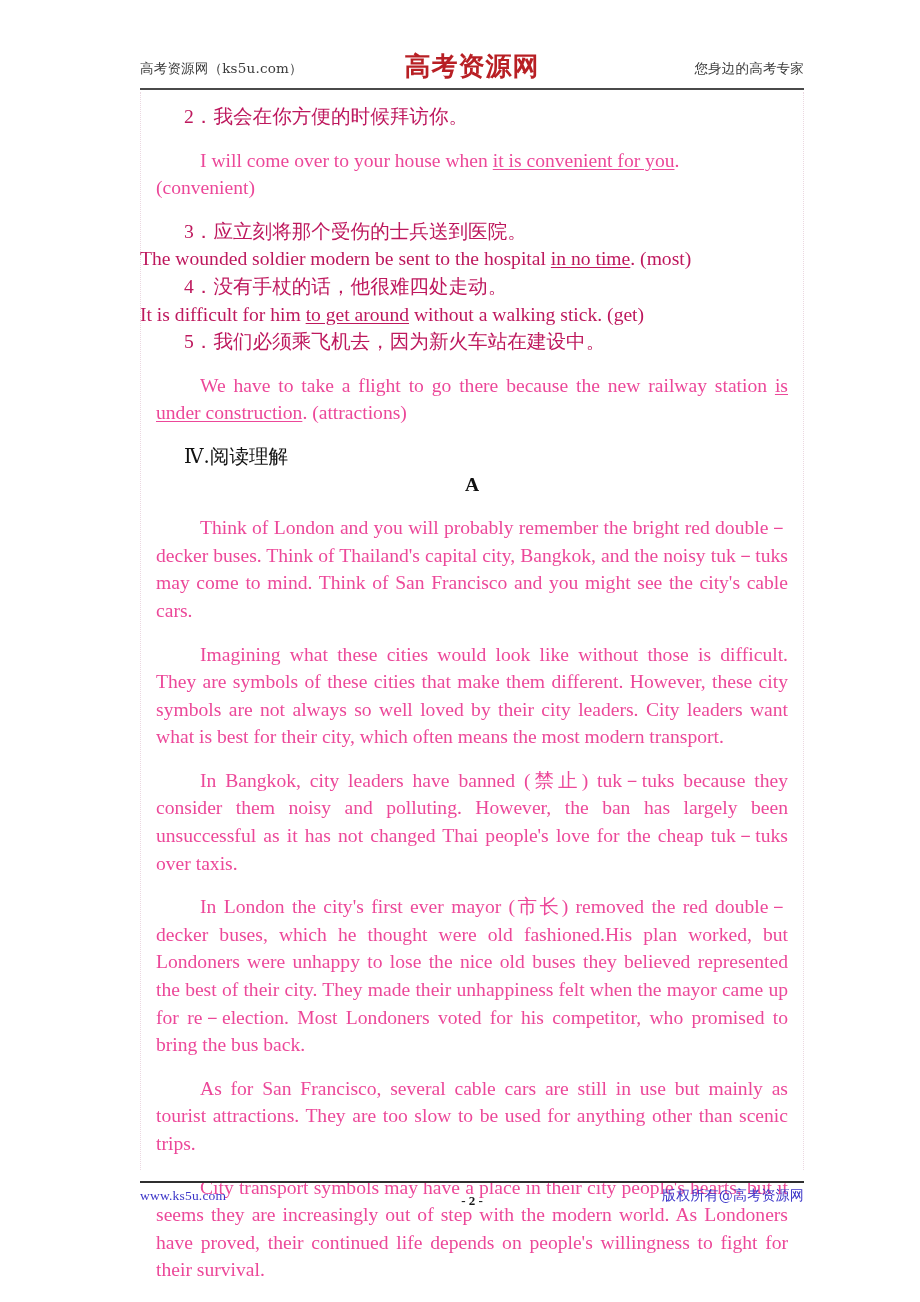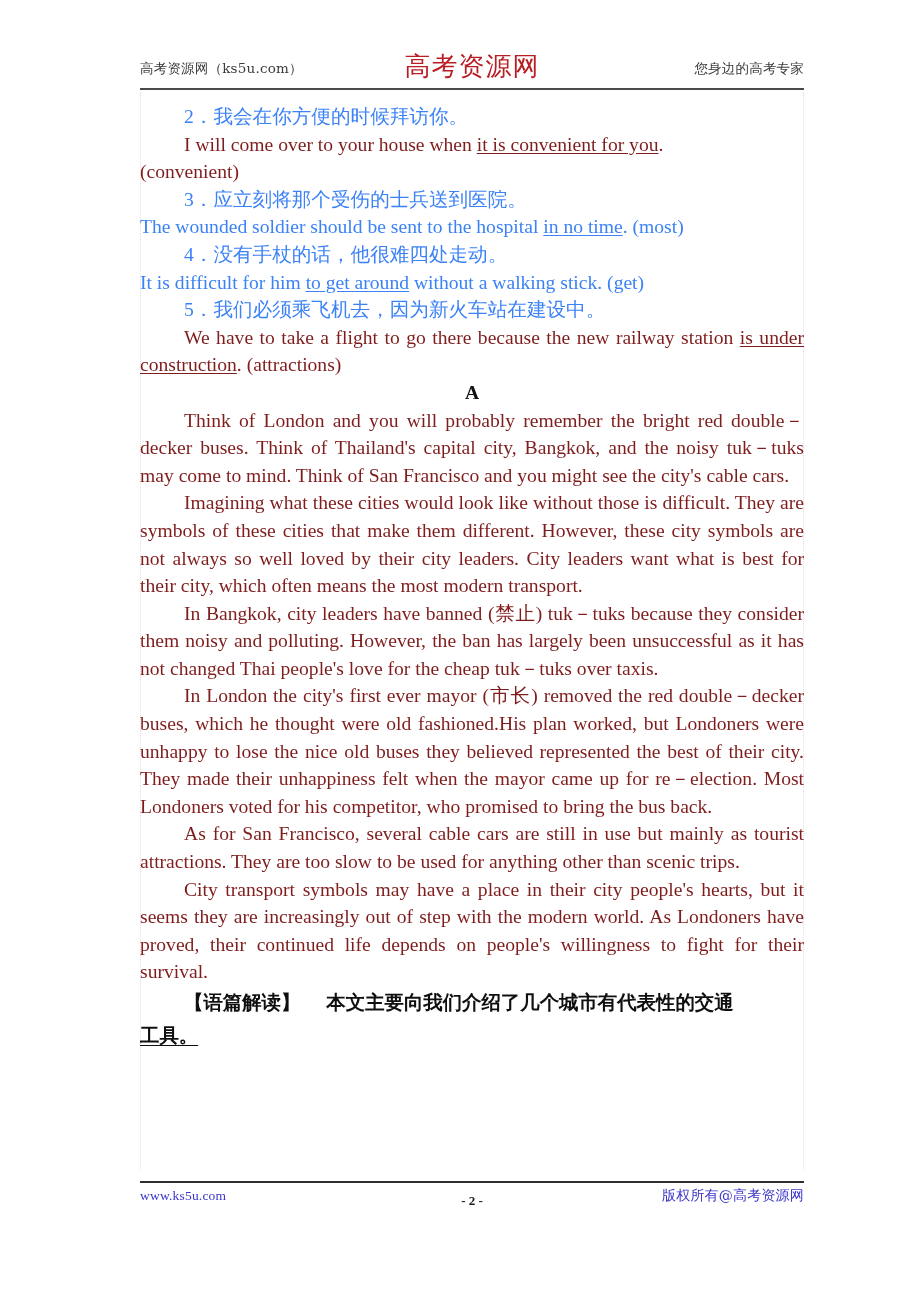--- a/index.html
+++ b/index.html
@@ -41,21 +41,21 @@
     letter-spacing: 0.2px;
     white-space: nowrap;
   }
   .header-logo {
     position: absolute;
     left: 50%;
     transform: translateX(-50%);
     top: -7px;
     font-family: "Liberation Serif", serif;
     font-size: 26px;
-    font-weight: 400;
+    font-weight: 700;
     color: #b81f24;
     letter-spacing: 1px;
     white-space: nowrap;
     text-align: center;
   }
   .header-right {
     position: absolute;
     right: 0; top: 4px;
     font-family: "Liberation Serif", serif;
     font-size: 13.5px;
@@ -88,30 +88,30 @@
   
   .content {
     position: absolute;
     left: 128px;
     top: 103px;
     width: 664px;
   }
   .line {
     font-size: 19.6px;
     line-height: 27.6px;
-    color: #3b82f6;
+    color: #be185d;
     white-space: nowrap;
   }
   .para {
     font-size: 19.6px;
     line-height: 27.6px;
-    color: #7f1d1d;
+    color: #ec4899;
     text-align: justify;
     text-align-last: left;
-    margin: 0;
+    margin: 16px;
   }
   .para.justify-all {
     text-align: justify;
   }
   .indent { display: inline-block; width: 44px; }
   .cjk-serif {
     font-family: "DejaVu Serif", "Liberation Serif", serif;
   }
   u.ans {
     text-decoration: underline;
@@ -205,37 +205,40 @@
       <span class="indent"></span><span>2．</span><span class="cjk-serif">我会在你方便的时候拜访你。</span>
     </div>
     <p class="para justify-all">
       <span class="indent"></span><span>I will come over to your house when </span><u class="ans">it is convenient for you</u><span>.</span><br><span>(convenient)</span>
     </p>
 
     <div class="line">
       <span class="indent"></span><span>3．</span><span class="cjk-serif">应立刻将那个受伤的士兵送到医院。</span>
     </div>
     <div class="line">
-      <span>The wounded soldier should be sent to the hospital </span><u class="ans">in no time</u><span>. (most)</span>
+      <span>The wounded soldier modern be sent to the hospital </span><u class="ans">in no time</u><span>. (most)</span>
     </div>
 
     <div class="line">
       <span class="indent"></span><span>4．</span><span class="cjk-serif">没有手杖的话，他很难四处走动。</span>
     </div>
     <div class="line">
       <span>It is difficult for him </span><u class="ans">to get around</u><span> without a walking stick. (get)</span>
     </div>
 
     <div class="line">
       <span class="indent"></span><span>5．</span><span class="cjk-serif">我们必须乘飞机去，因为新火车站在建设中。</span>
     </div>
     <p class="para">
       <span class="indent"></span><span>We have to take a flight to go there because the new railway station </span><u class="ans">is under construction</u><span>. (attractions)</span>
     </p>
 
+    <div class="sec-head">
+      <span class="indent"></span><span class="cjk-serif">Ⅳ.阅读理解</span>
+    </div>
 
     <div class="center-label">A</div>
 
     <p class="para"><span class="indent"></span><span>Think of London and you will probably remember the bright red double－decker buses. Think of Thailand's capital city, Bangkok, and the noisy tuk－tuks may come to mind. Think of San Francisco and you might see the city's cable cars.</span></p>
     <p class="para"><span class="indent"></span><span>Imagining what these cities would look like without those is difficult. They are symbols of these cities that make them different. However, these city symbols are not always so well loved by their city leaders. City leaders want what is best for their city, which often means the most modern transport.</span></p>
     <p class="para"><span class="indent"></span><span>In Bangkok, city leaders have banned (禁止) tuk－tuks because they consider them noisy and polluting. However, the ban has largely been unsuccessful as it has not changed Thai people's love for the cheap tuk－tuks over taxis.</span></p>
     <p class="para"><span class="indent"></span><span>In London the city's first ever mayor (市长) removed the red double－decker buses, which he thought were old fashioned.His plan worked, but Londoners were unhappy to lose the nice old buses they believed represented the best of their city. They made their unhappiness felt when the mayor came up for re－election. Most  Londoners  voted  for  his competitor,   who promised to bring the bus back.</span></p>
     <p class="para"><span class="indent"></span><span>As for San Francisco, several cable cars are still in use but mainly as tourist attractions. They are too slow to be used for anything other than scenic trips.</span></p>
     <p class="para"><span class="indent"></span><span>City transport symbols may have a place in their city people's hearts, but it seems they are increasingly out of step with the modern world. As Londoners have proved,   their continued life depends on people's willingness to fight for their survival.</span></p>
 

